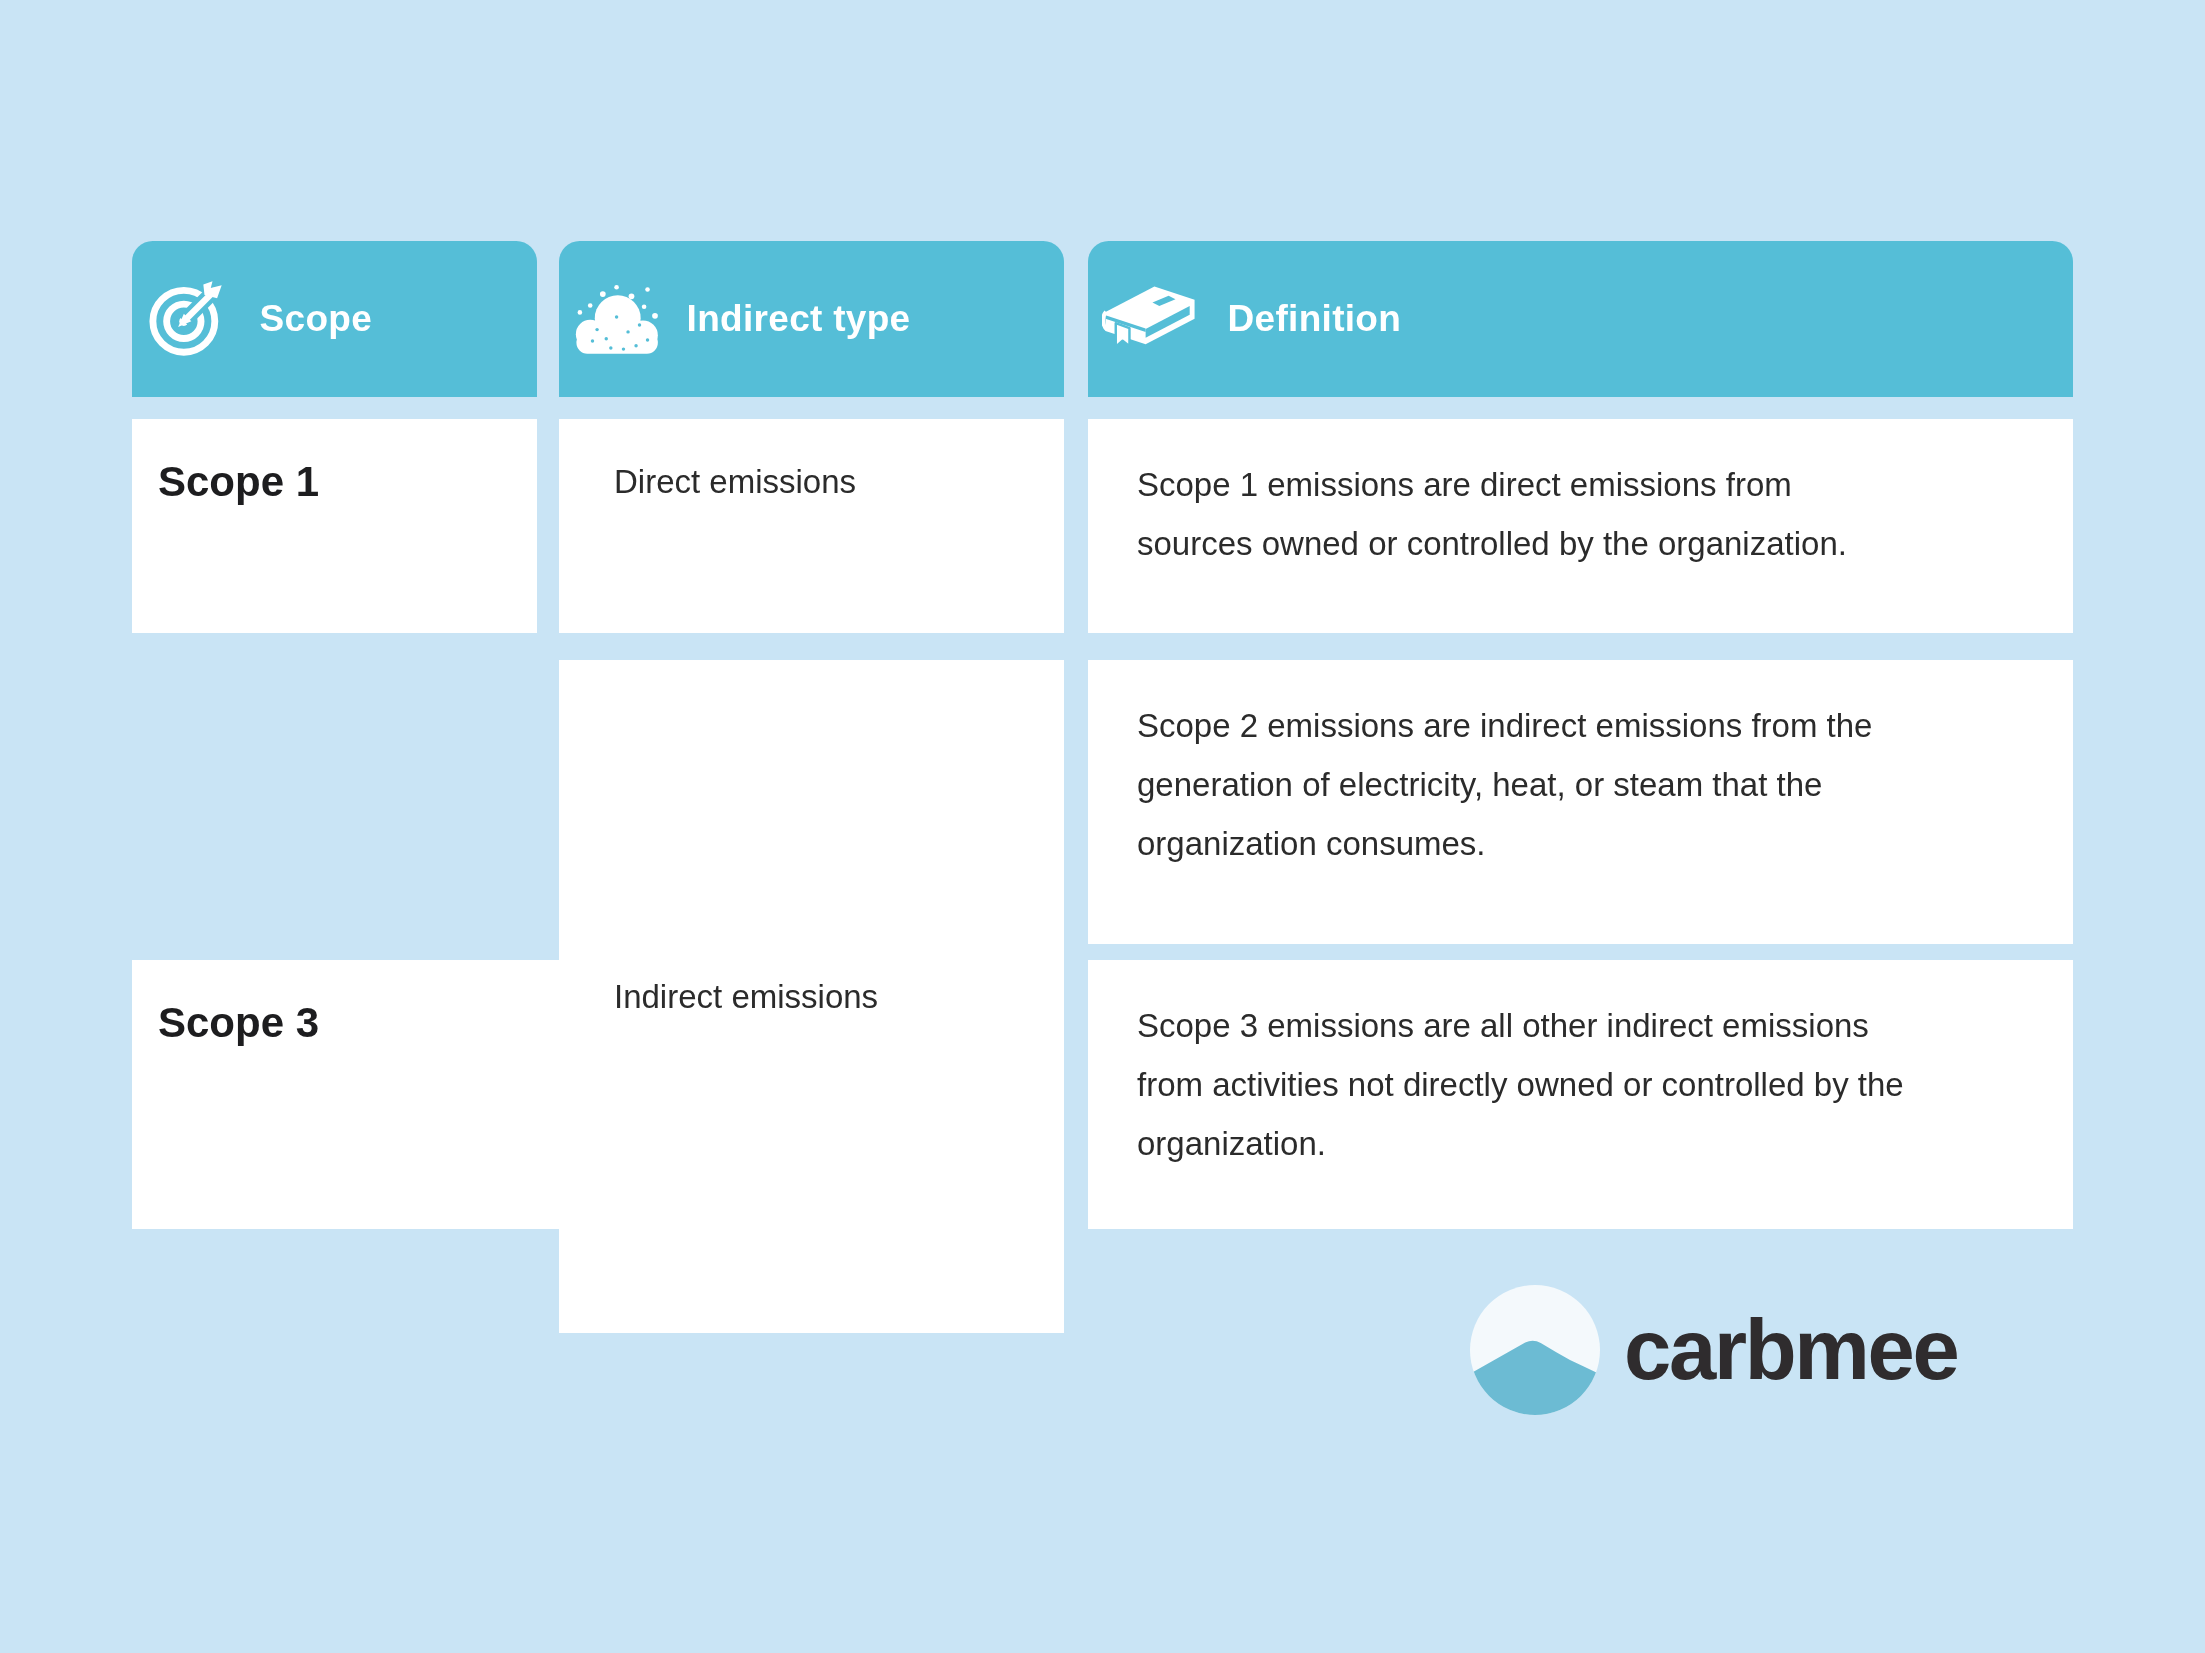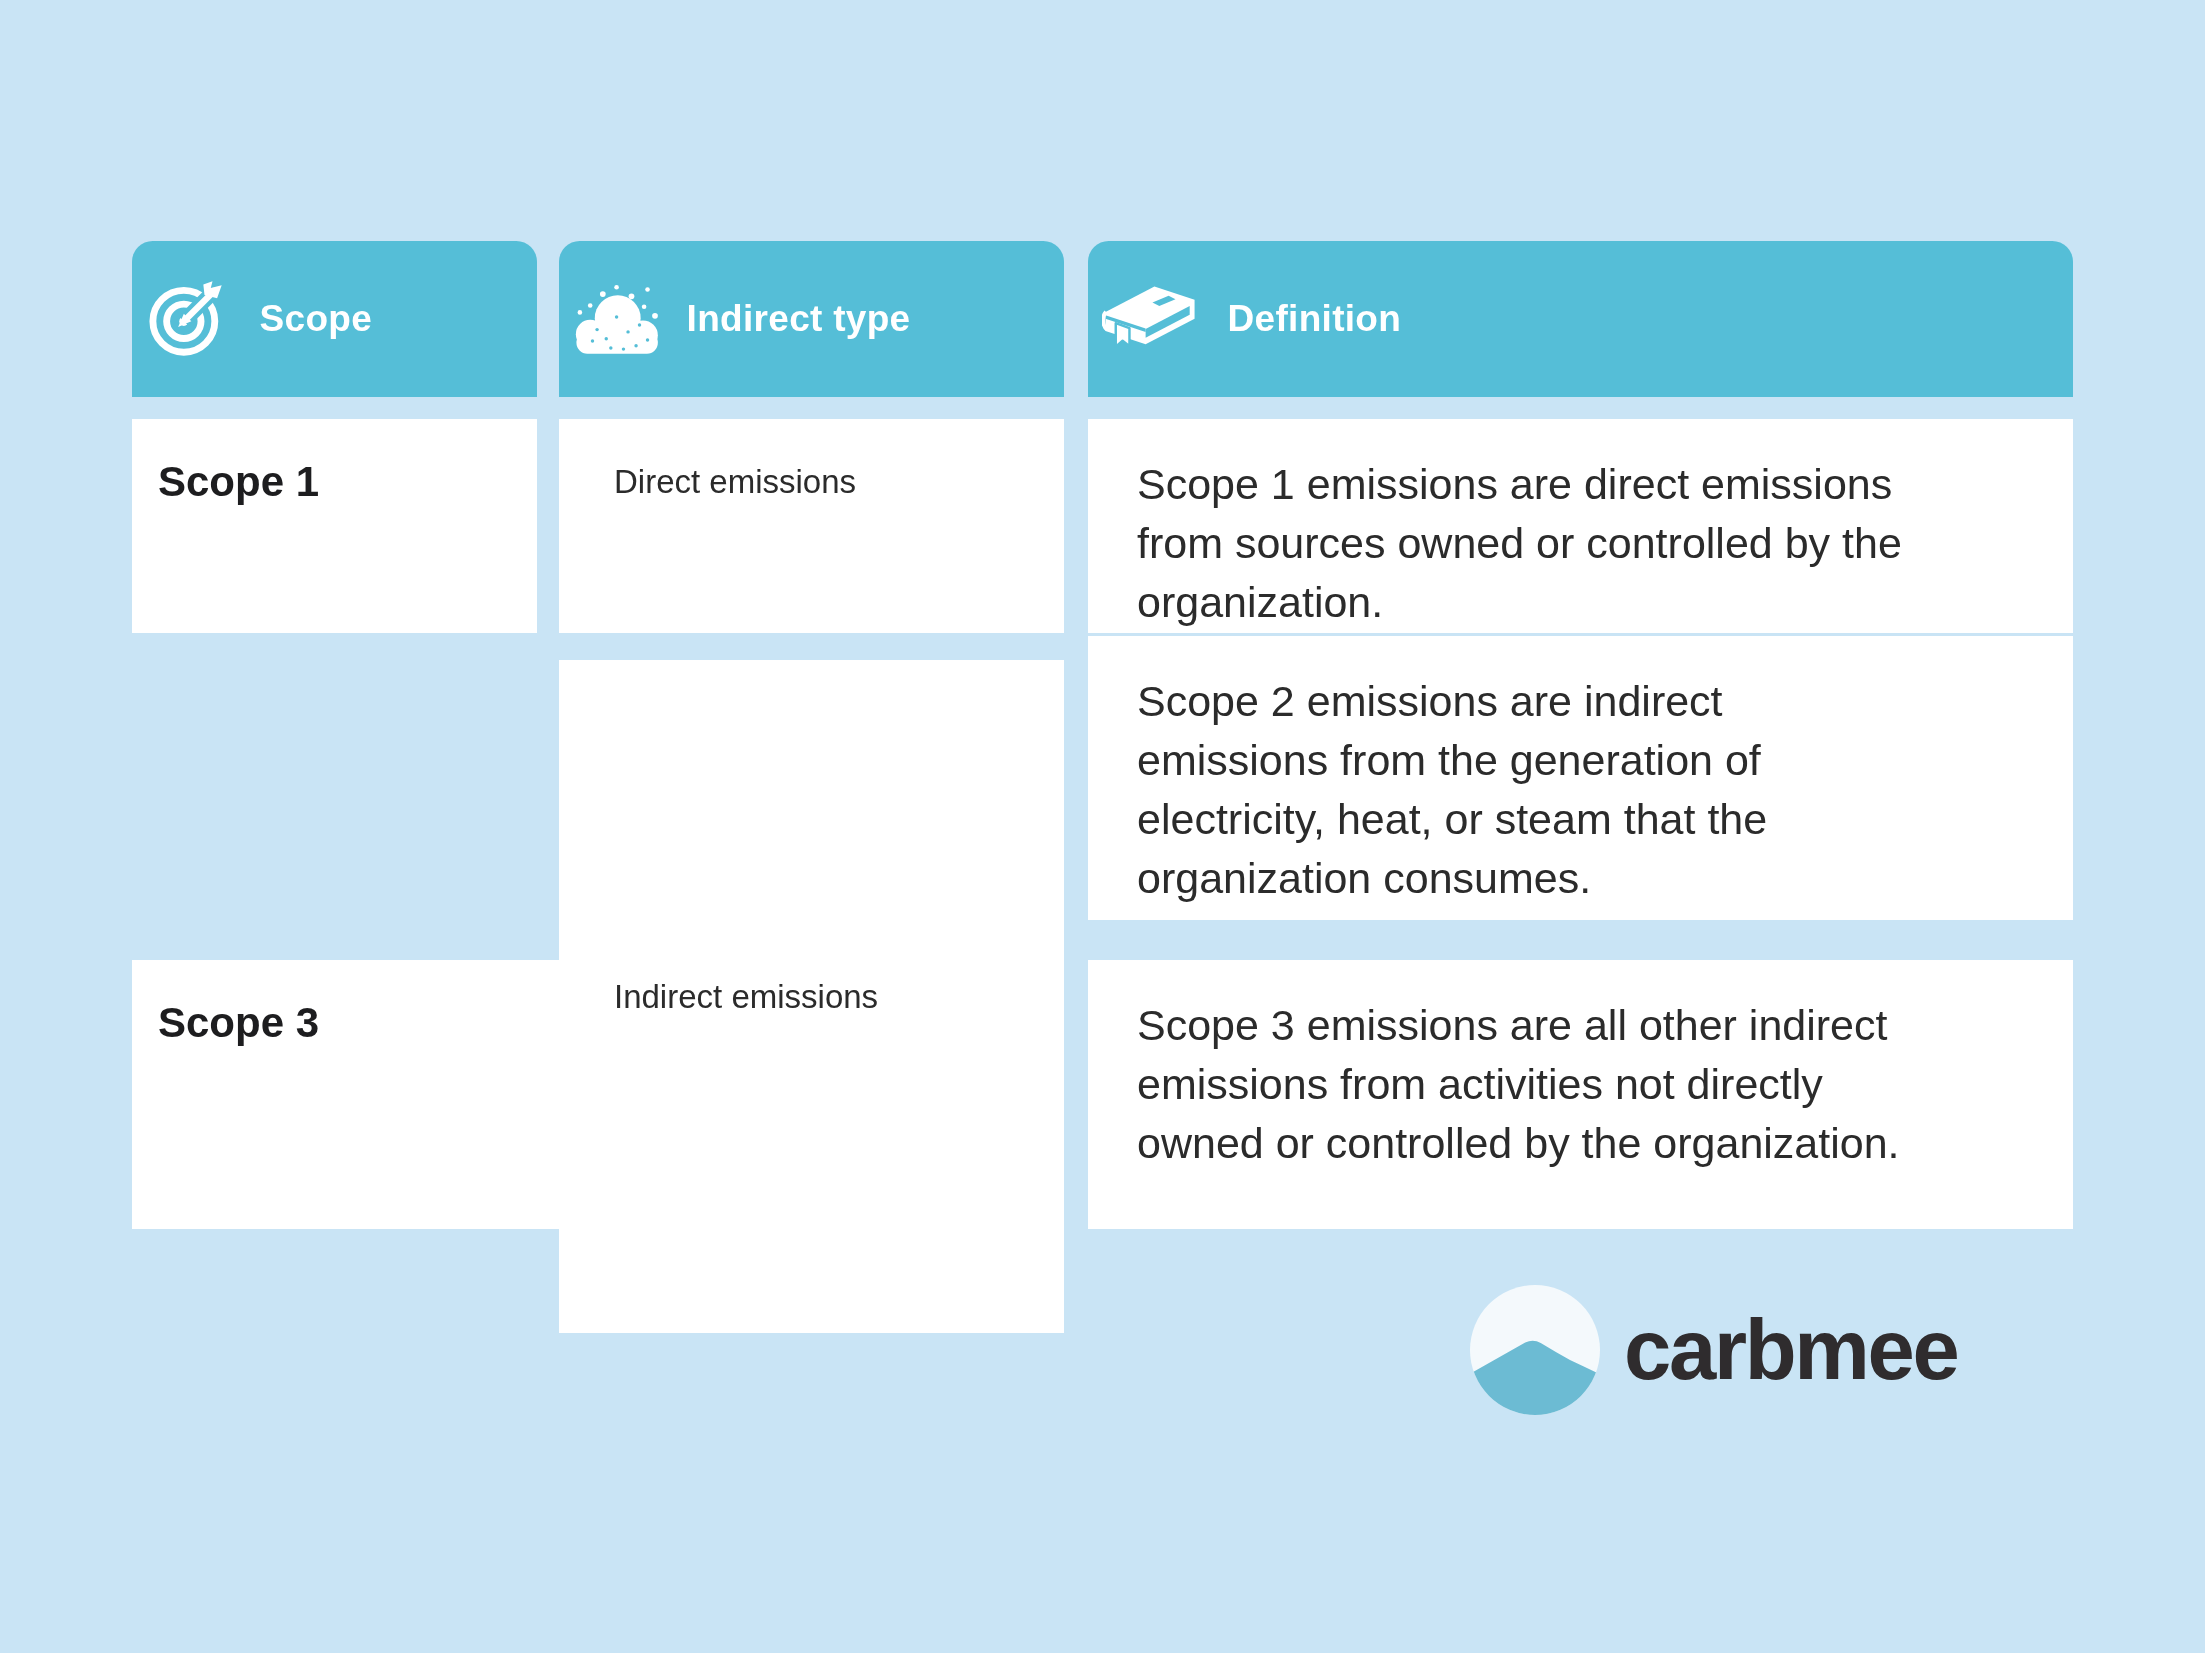--- a/index.html
+++ b/index.html
@@ -37,37 +37,37 @@
   #h-definition{left:1088px;width:985px;}
 
   
   .cell{position:absolute;background:var(--cell);box-sizing:border-box;}
   #c-scope1{left:132px;top:419px;width:405px;height:214px;}
   #c-scope2{left:132px;top:660px;width:405px;height:272px;}
   #c-scope3{left:132px;top:960px;width:457px;height:269px;}
   #c-direct{left:559px;top:419px;width:505px;height:214px;}
   #c-indirect{left:559px;top:660px;width:505px;height:673px;display:flex;align-items:center;}
   #c-def1{left:1088px;top:419px;width:985px;height:214px;}
-  #c-def2{left:1088px;top:636px;width:985px;height:284px;}
+  #c-def2{left:1088px;top:660px;width:985px;height:284px;}
   #c-def3{left:1088px;top:960px;width:985px;height:269px;}
 
   .scope-label{
     padding:46px 0 0 26px;
     font-size:42px;font-weight:700;line-height:34px;
     color:var(--label-text);white-space:nowrap;
   }
   .etype-label{
     padding:46px 0 0 55px;
     font-size:33px;line-height:33px;
     color:var(--body-text);white-space:nowrap;
   }
   #c-indirect .etype-label{padding-top:0;}
   .def-text{
     padding:36px 55px 0 49px;
-    font-size:43px;line-height:59px;
+    font-size:33px;line-height:59px;
     color:var(--body-text);
     max-width:879px;box-sizing:border-box;
   }
 
   
   .logo{position:absolute;left:1470px;top:1285px;height:130px;display:flex;align-items:center;text-align:center;}
   .logo-mark{width:130px;height:130px;flex:0 0 auto;}
   .logo-word{
     margin-left:24px;
     font-size:85px;font-weight:700;letter-spacing:-2.3px;

